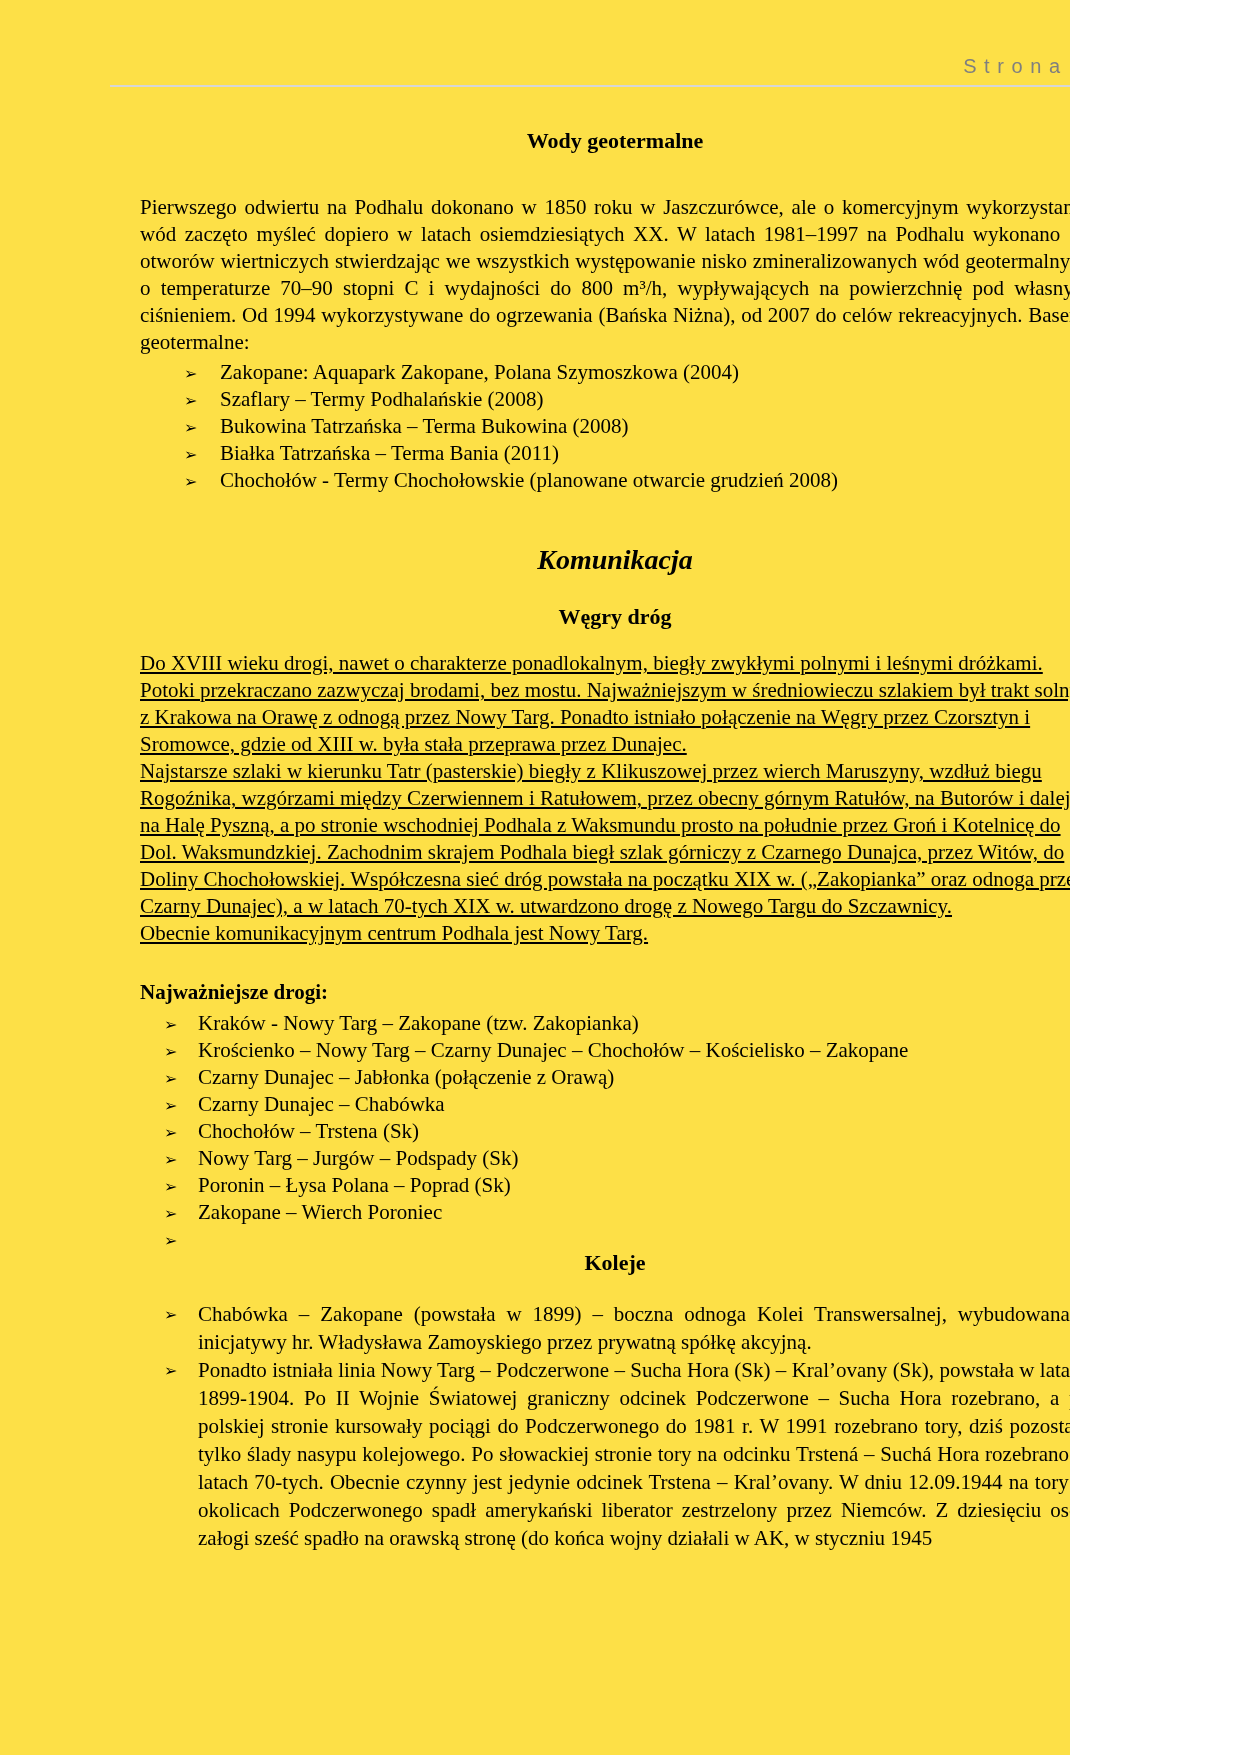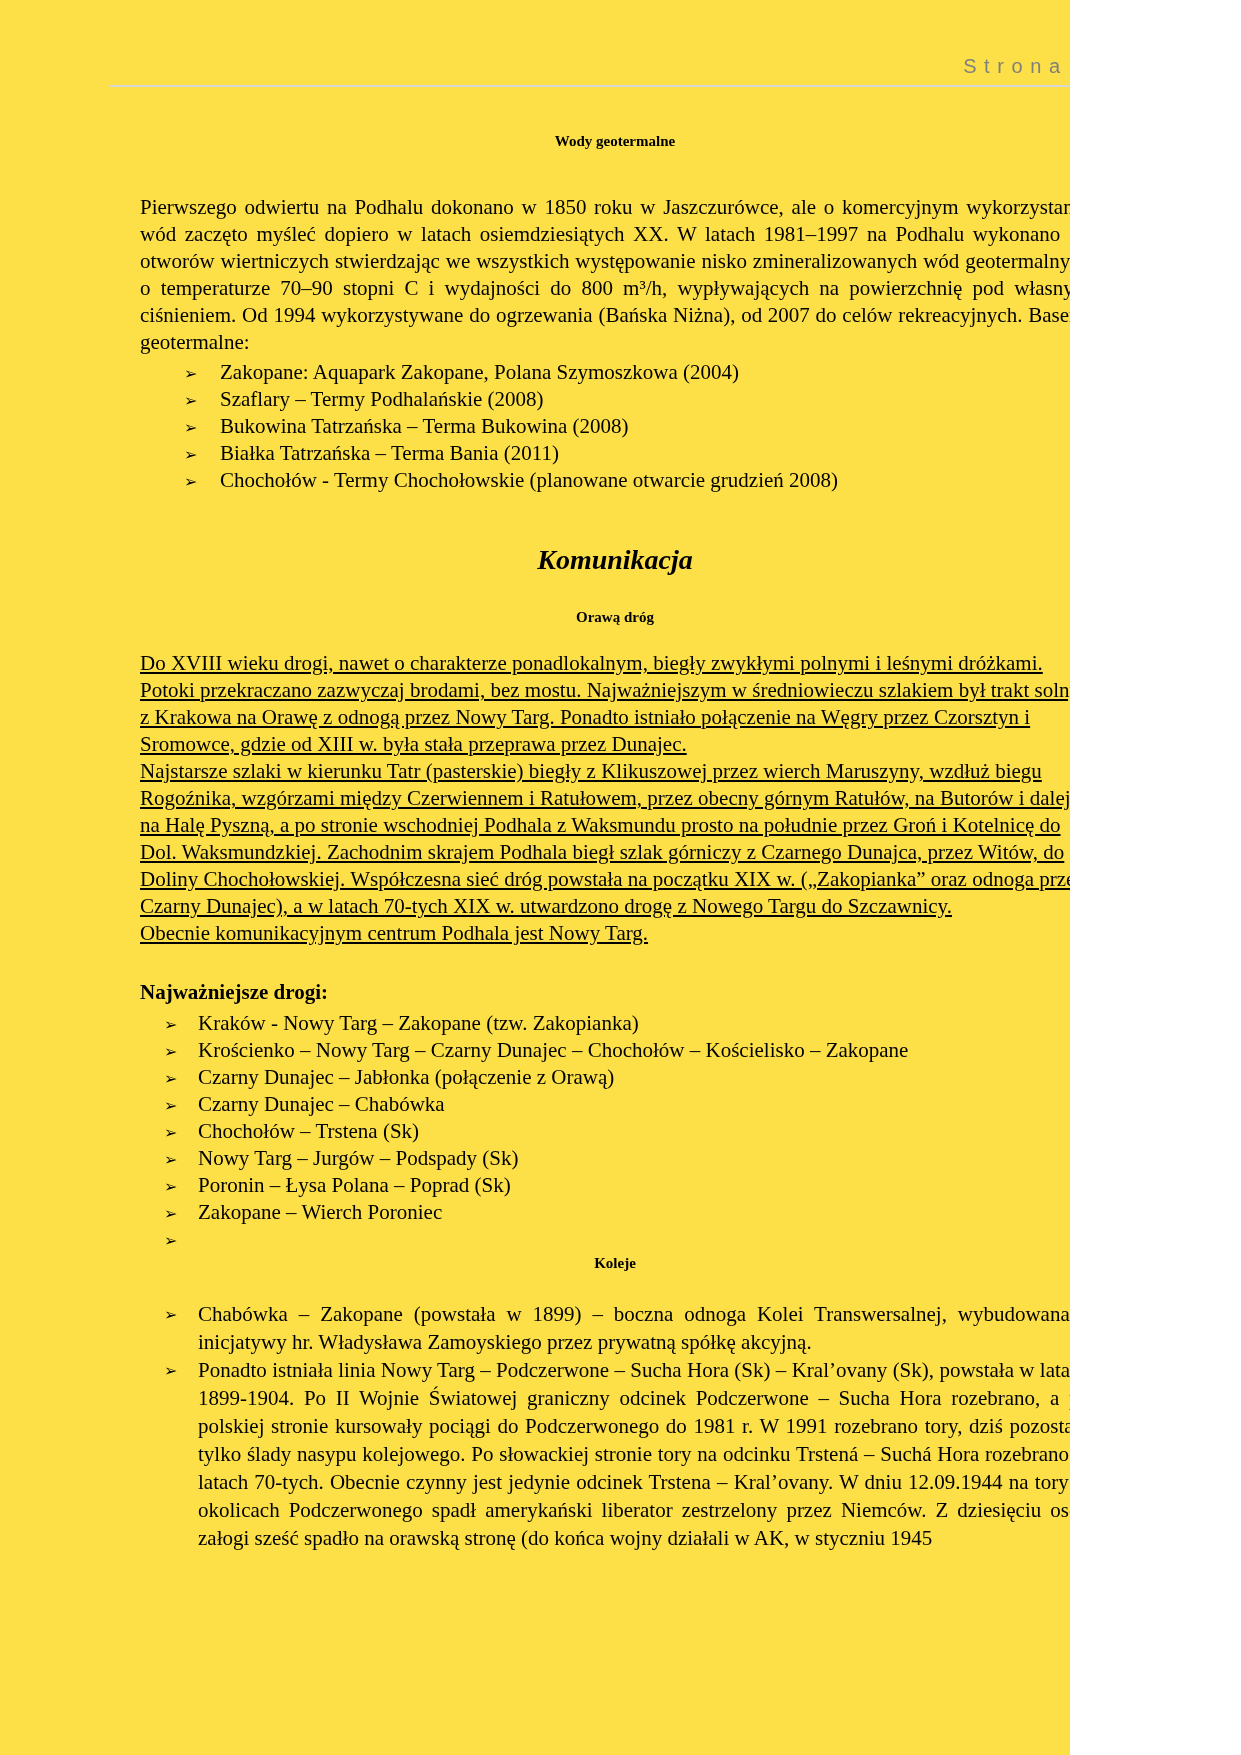--- a/index.html
+++ b/index.html
@@ -20,21 +20,21 @@
     padding:0 38px 7px 0;
     font-family:"Liberation Sans","DejaVu Sans",sans-serif;
     font-size:20px;line-height:24px;
   }
   .hdr-label{color:#7f7f7f;letter-spacing:0.38em;}
   .hdr-sep{color:#000;margin:0 7px 0 2px;font-weight:400;}
   .hdr-num{color:#000;font-weight:700;}
   
   .content{position:absolute;left:140px;top:0;width:950px;}
   .h-center{text-align:center;font-weight:bold;}
-  .h-sub{font-size:15px;line-height:30px;}
+  .h-sub{font-size:22px;line-height:30px;}
   #geo-title{margin-top:126px;}
   .para{text-align:justify;line-height:27px;}
   .para-left{text-align:left;line-height:27px;text-decoration:underline;}
   #geo-para{margin-top:38px;}
   #kom-title{margin-top:48px;font-size:28px;line-height:36px;font-style:italic;}
   #siec-title{margin-top:24px;}
   #roads-para-1{margin-top:18px;}
   #roads-heading{margin-top:30px;font-weight:bold;line-height:30px;}
   #koleje-title{margin-top:22px;}
   
@@ -82,21 +82,21 @@
       <li class="bitem">
         <span class="bullet">➢</span>
         <span>Białka Tatrzańska – Terma Bania (2011)</span></li>
       <li class="bitem">
         <span class="bullet">➢</span>
         <span>Chochołów - Termy Chochołowskie (planowane otwarcie grudzień 2008)</span></li>
     </ul>
 
     <div id="kom-title" class="h-center">Komunikacja</div>
 
-    <div id="siec-title" class="h-center h-sub">Orawą dróg</div>
+    <div id="siec-title" class="h-center h-sub">Węgry dróg</div>
 
     <div id="roads-para-1" class="para-left">Do XVIII wieku drogi, nawet o charakterze ponadlokalnym, biegły zwykłymi polnymi i leśnymi dróżkami. Potoki przekraczano zazwyczaj brodami, bez mostu. Najważniejszym w średniowieczu szlakiem był trakt solny z Krakowa na Orawę z odnogą przez Nowy Targ. Ponadto istniało połączenie na Węgry przez Czorsztyn i Sromowce, gdzie od XIII w. była stała przeprawa przez Dunajec.</div>
     <div id="roads-para-2" class="para-left">Najstarsze szlaki w kierunku Tatr (pasterskie) biegły z Klikuszowej przez wierch Maruszyny, wzdłuż biegu Rogoźnika, wzgórzami między Czerwiennem i Ratułowem, przez obecny górnym Ratułów, na Butorów i dalej na Halę Pyszną, a po stronie wschodniej Podhala z Waksmundu prosto na południe przez Groń i Kotelnicę do Dol. Waksmundzkiej. Zachodnim skrajem Podhala biegł szlak górniczy z Czarnego Dunajca, przez Witów, do Doliny Chochołowskiej. Współczesna sieć dróg powstała na początku XIX w. („Zakopianka” oraz odnoga przez Czarny Dunajec), a w latach 70-tych XIX w. utwardzono drogę z Nowego Targu do Szczawnicy.</div>
     <div id="roads-para-3" class="para-left">Obecnie komunikacyjnym centrum Podhala jest Nowy Targ.</div>
 
     <div id="roads-heading">Najważniejsze drogi:</div>
 
     <ul id="list-roads" class="blist indent-b">
       <li class="bitem">
         <span class="bullet">➢</span>

